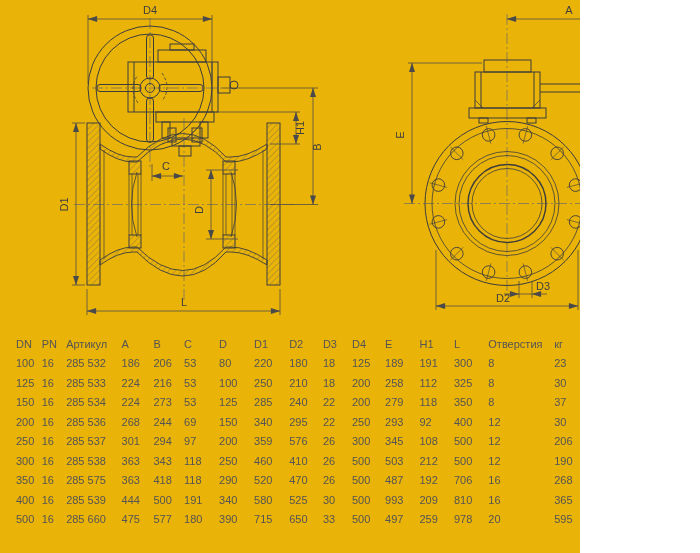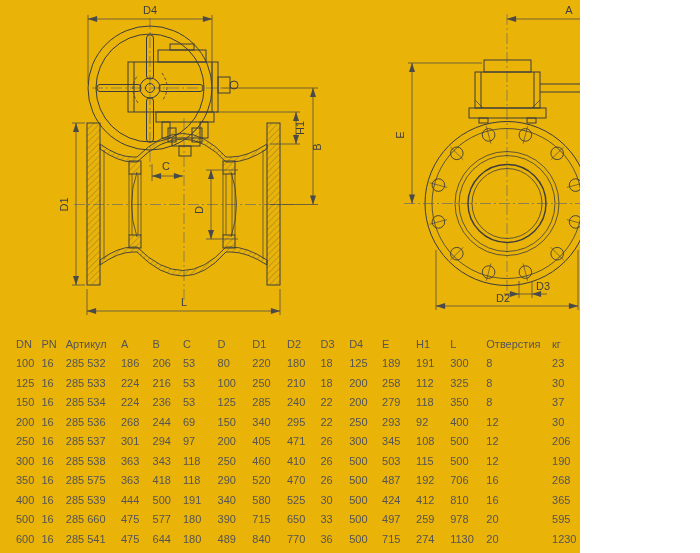--- a/index.html
+++ b/index.html
@@ -310,21 +310,21 @@
           <td>112</td>
           <td>325</td>
           <td>8</td>
           <td>30</td>
         </tr>
         <tr>
           <td>150</td>
           <td>16</td>
           <td>285 534</td>
           <td>224</td>
-          <td>236</td>
+          <td>273</td>
           <td>53</td>
           <td>125</td>
           <td>285</td>
           <td>240</td>
           <td>22</td>
           <td>200</td>
           <td>279</td>
           <td>118</td>
           <td>350</td>
           <td>8</td>
@@ -349,22 +349,22 @@
           <td>30</td>
         </tr>
         <tr>
           <td>250</td>
           <td>16</td>
           <td>285 537</td>
           <td>301</td>
           <td>294</td>
           <td>97</td>
           <td>200</td>
-          <td>405</td>
-          <td>471</td>
+          <td>359</td>
+          <td>576</td>
           <td>26</td>
           <td>300</td>
           <td>345</td>
           <td>108</td>
           <td>500</td>
           <td>12</td>
           <td>206</td>
         </tr>
         <tr>
           <td>300</td>
@@ -372,21 +372,21 @@
           <td>285 538</td>
           <td>363</td>
           <td>343</td>
           <td>118</td>
           <td>250</td>
           <td>460</td>
           <td>410</td>
           <td>26</td>
           <td>500</td>
           <td>503</td>
-          <td>115</td>
+          <td>212</td>
           <td>500</td>
           <td>12</td>
           <td>190</td>
         </tr>
         <tr>
           <td>350</td>
           <td>16</td>
           <td>285 575</td>
           <td>363</td>
           <td>418</td>
@@ -407,22 +407,22 @@
           <td>16</td>
           <td>285 539</td>
           <td>444</td>
           <td>500</td>
           <td>191</td>
           <td>340</td>
           <td>580</td>
           <td>525</td>
           <td>30</td>
           <td>500</td>
-          <td>424</td>
-          <td>412</td>
+          <td>993</td>
+          <td>209</td>
           <td>810</td>
           <td>16</td>
           <td>365</td>
         </tr>
         <tr>
           <td>500</td>
           <td>16</td>
           <td>285 660</td>
           <td>475</td>
           <td>577</td>
@@ -431,34 +431,16 @@
           <td>715</td>
           <td>650</td>
           <td>33</td>
           <td>500</td>
           <td>497</td>
           <td>259</td>
           <td>978</td>
           <td>20</td>
           <td>595</td>
         </tr>
-        <tr>
-          <td>600</td>
-          <td>16</td>
-          <td>285 541</td>
-          <td>475</td>
-          <td>644</td>
-          <td>180</td>
-          <td>489</td>
-          <td>840</td>
-          <td>770</td>
-          <td>36</td>
-          <td>500</td>
-          <td>715</td>
-          <td>274</td>
-          <td>1130</td>
-          <td>20</td>
-          <td>1230</td>
-        </tr>
       </tbody>
 </table>
 
 </div>
 
 </body></html>

